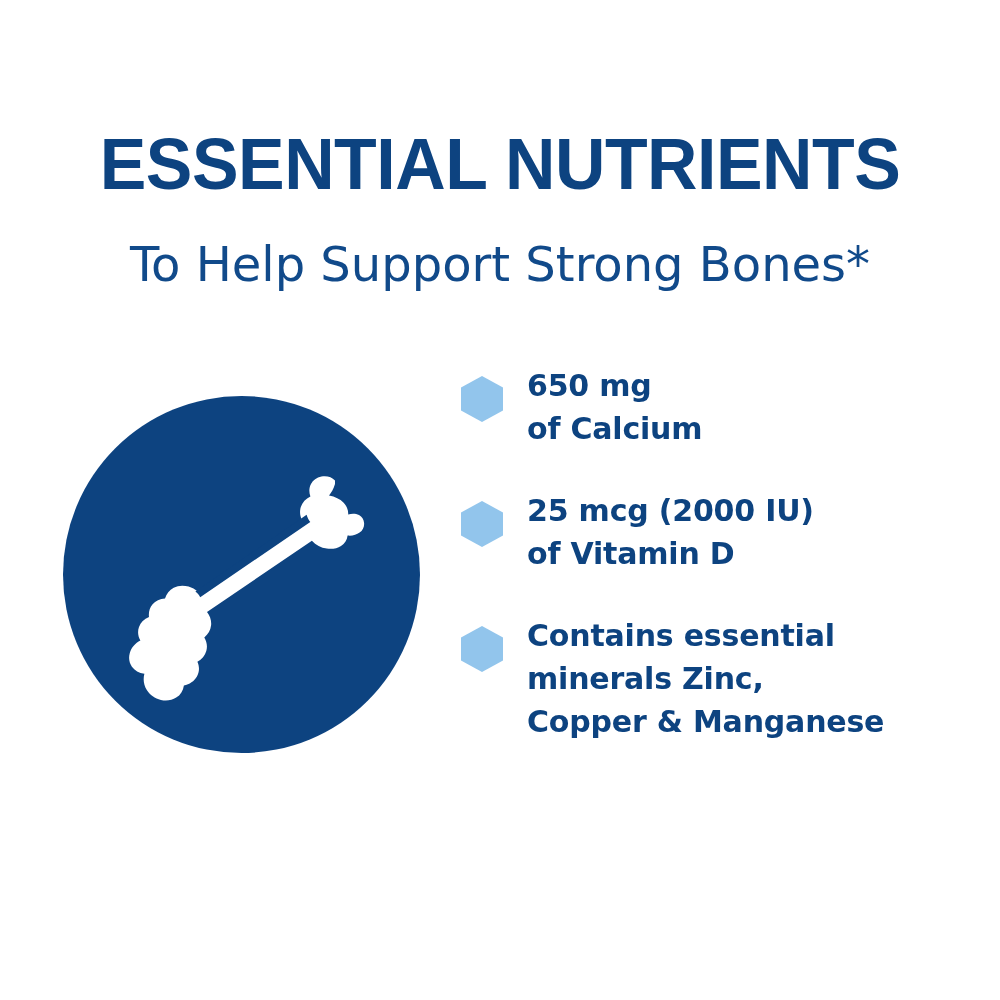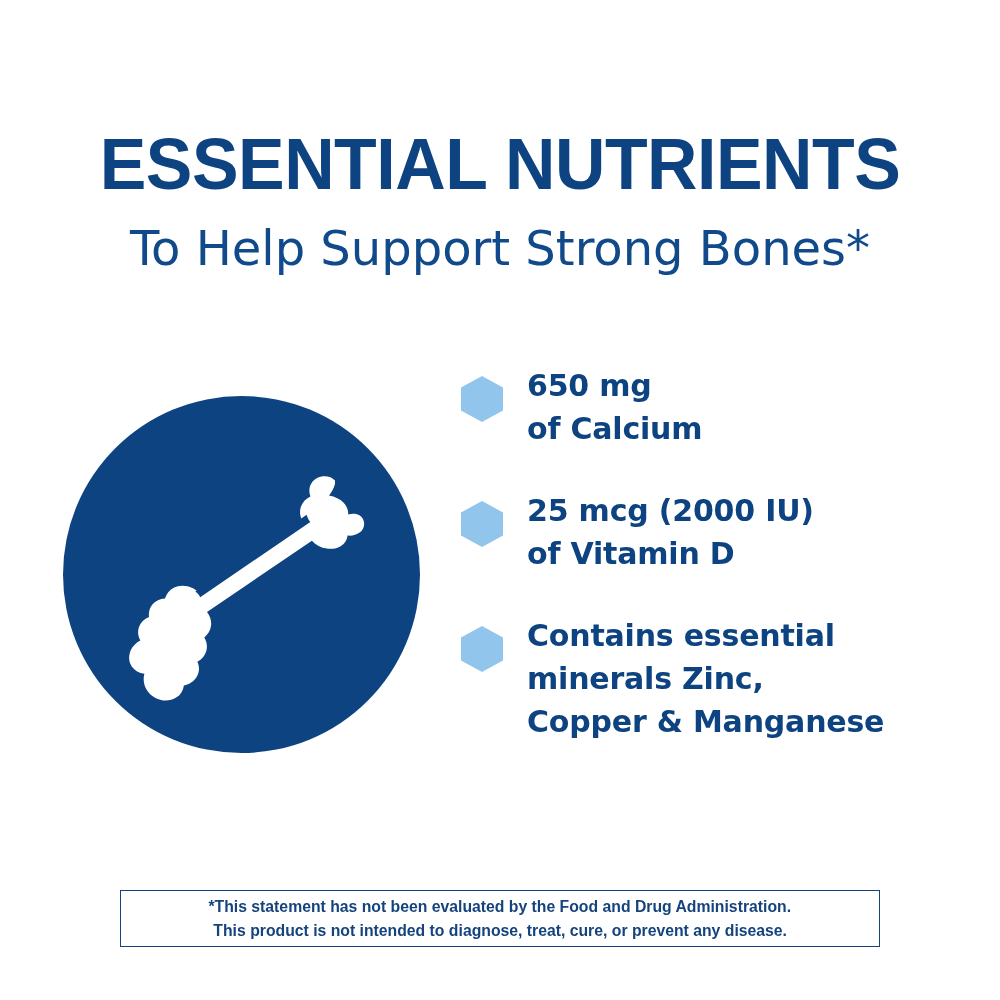--- a/index.html
+++ b/index.html
@@ -38,21 +38,21 @@
     transform: scaleX(0.97);
     transform-origin: center center;
     white-space: nowrap;
   }
   .subheadline {
     font-family: "DejaVu Sans", sans-serif;
     font-weight: 400;
     font-size: 48px;
     line-height: 1.0;
     color: #114a8a;
-    margin: 0;
+    margin: 16px;
     padding-top: 24px;
     letter-spacing: 0px;
     white-space: nowrap;
   }
 
   
   .medallion {
     position: absolute;
     left: 63px;
     top: 396px;
@@ -218,18 +218,14 @@
           <polygon points="21,0 42,11.5 42,34.5 21,46 0,34.5 0,11.5" fill="#92c5ec"></polygon>
         </svg>
       </span>
       <p class="benefit-text" style="white-space: pre-line;">Contains essential
 minerals Zinc,
 Copper &amp; Manganese</p>
     </div>
 
   </div>
 
-  <div class="disclaimer">
-    <p>*This statement has not been evaluated by the Food and Drug Administration.</p>
-    <p>This product is not intended to diagnose, treat, cure, or prevent any disease.</p>
-  </div>
 
 </div>
 
 </body></html>

